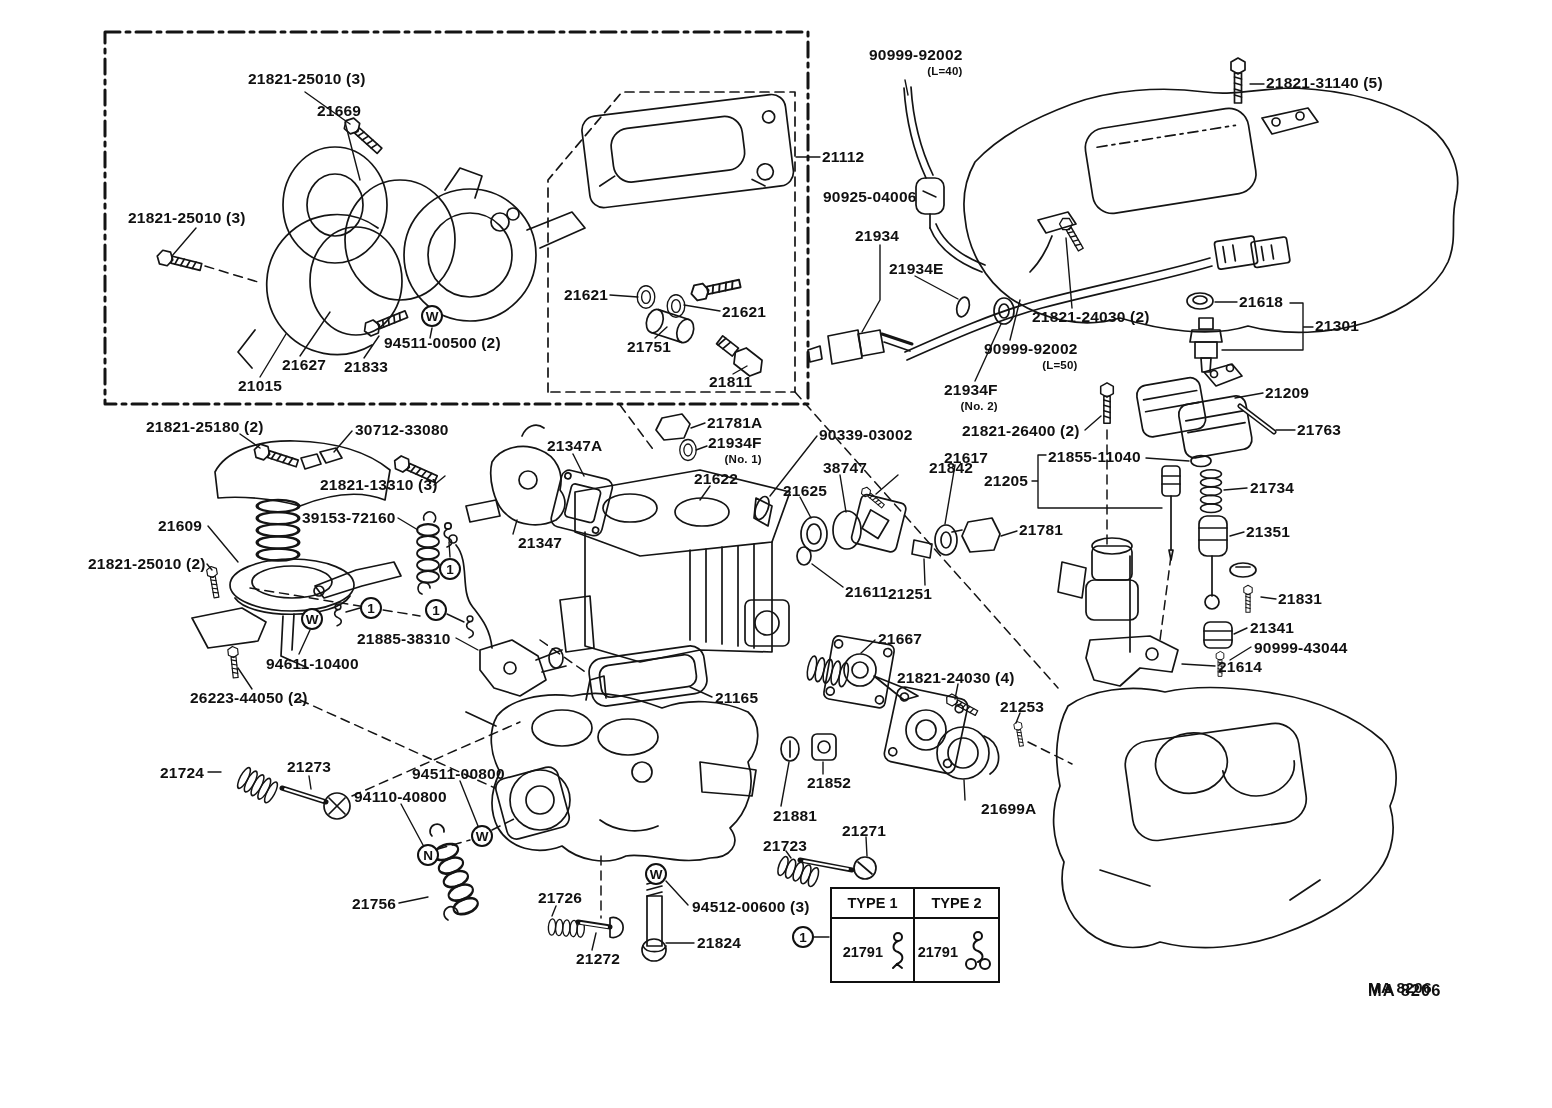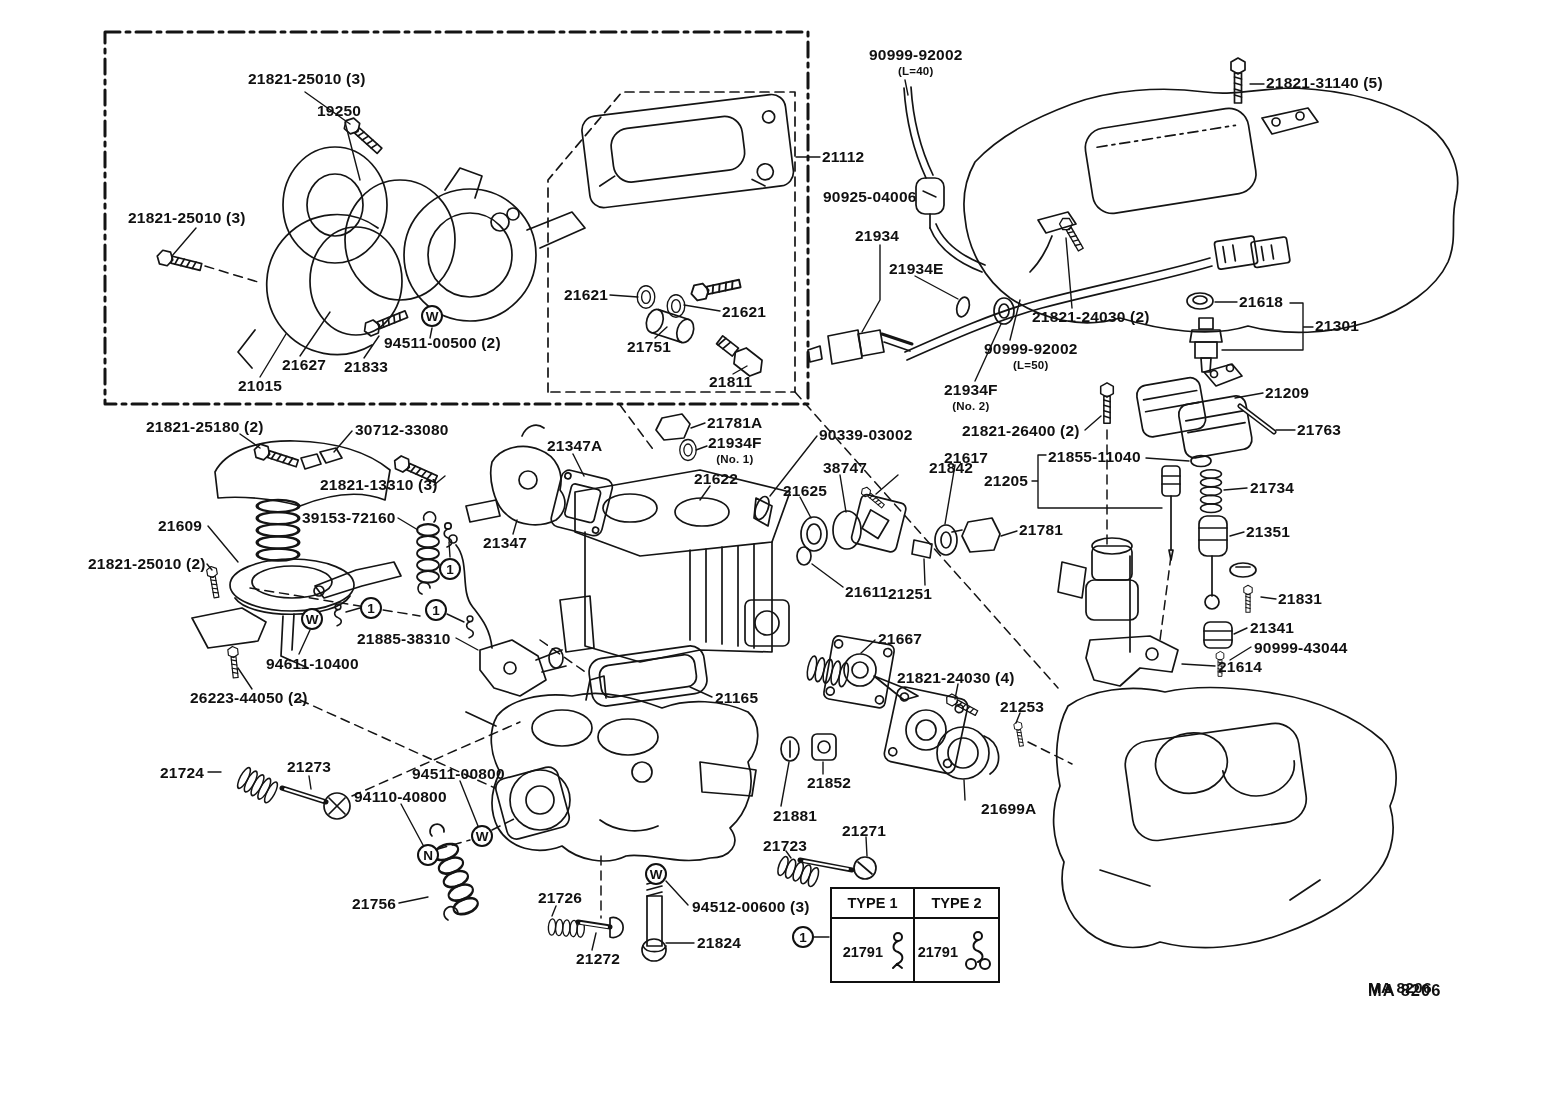--- a/index.html
+++ b/index.html
@@ -6,21 +6,21 @@
   .stage{
     position:relative;width:1552px;height:1108px;background:#ffffff;
     font-family:"Liberation Sans", sans-serif;overflow:hidden;
     margin:0 auto;
   }
   svg.art{position:absolute;left:0;top:0;}
   .plabel{
     position:absolute;font-weight:700;font-size:15.5px;line-height:14px;
     letter-spacing:.2px;color:#101010;white-space:nowrap;text-align:center;
   }
-  .plabel .sub{display:block;font-size:11.5px;font-weight:700;margin-top:2px;}
+  .plabel .sub{display:block;font-size:11.5px;font-weight:700;margin-top:2px;text-align:right;}
   .callout{
     position:absolute;width:22px;height:22px;border:2.2px solid #101010;border-radius:50%;
     display:flex;align-items:center;justify-content:center;
     font-weight:700;font-size:13.5px;color:#101010;background:#fff;box-sizing:border-box;
   }
   .legend{
     position:absolute;left:830px;top:887px;width:170px;height:96px;
     border:2.5px solid #101010;display:grid;grid-template-columns:1fr 1fr;
     grid-template-rows:30px 1fr;box-sizing:border-box;background:#fff;
   }
@@ -497,21 +497,21 @@
       <line x1="438" y1="849" x2="470" y2="840"></line>
       <line x1="492" y1="830" x2="516" y2="818"></line>
       <line x1="1028" y1="742" x2="1072" y2="764"></line>
       <line x1="250" y1="588" x2="420" y2="616"></line>
       <line x1="540" y1="640" x2="588" y2="674"></line>
     </g>
   </svg>
 
   <div id="labels">
       <div class="plabel" style="left: 248px; top: 72px;">21821-25010 (3)</div>
-      <div class="plabel" style="left: 317px; top: 104px;">19250</div>
+      <div class="plabel" style="left: 317px; top: 104px;">21669</div>
       <div class="plabel" style="left: 128px; top: 211px;">21821-25010 (3)</div>
       <div class="plabel" style="left: 384px; top: 336px;">94511-00500 (2)</div>
       <div class="plabel" style="left: 282px; top: 358px;">21627</div>
       <div class="plabel" style="left: 344px; top: 360px;">21833</div>
       <div class="plabel" style="left: 238px; top: 379px;">21015</div>
       <div class="plabel" style="left: 564px; top: 288px;">21621</div>
       <div class="plabel" style="left: 722px; top: 305px;">21621</div>
       <div class="plabel" style="left: 627px; top: 340px;">21751</div>
       <div class="plabel" style="left: 709px; top: 375px;">21811</div>
       <div class="plabel" style="left: 822px; top: 150px;">21112</div>
@@ -533,21 +533,21 @@
       <div class="plabel" style="left: 1250px; top: 481px;">21734</div>
       <div class="plabel" style="left: 1246px; top: 525px;">21351</div>
       <div class="plabel" style="left: 1278px; top: 592px;">21831</div>
       <div class="plabel" style="left: 1250px; top: 621px;">21341</div>
       <div class="plabel" style="left: 1254px; top: 641px;">90999-43044</div>
       <div class="plabel" style="left: 1218px; top: 660px;">21614</div>
       <div class="plabel" style="left: 146px; top: 420px;">21821-25180 (2)</div>
       <div class="plabel" style="left: 355px; top: 423px;">30712-33080</div>
       <div class="plabel" style="left: 320px; top: 478px;">21821-13310 (3)</div>
       <div class="plabel" style="left: 547px; top: 439px;">21347A</div>
-      <div class="plabel" style="left: 483px; top: 536px;">21347</div>
+      <div class="plabel" style="left: 518px; top: 536px;">21347</div>
       <div class="plabel" style="left: 158px; top: 519px;">21609</div>
       <div class="plabel" style="left: 302px; top: 511px;">39153-72160</div>
       <div class="plabel" style="left: 88px; top: 557px;">21821-25010 (2)</div>
       <div class="plabel" style="left: 357px; top: 632px;">21885-38310</div>
       <div class="plabel" style="left: 266px; top: 657px;">94611-10400</div>
       <div class="plabel" style="left: 190px; top: 691px;">26223-44050 (2)</div>
       <div class="plabel" style="left: 707px; top: 416px;">21781A</div>
       <div class="plabel" style="left: 708px; top: 436px;">21934F<span class="sub">(No. 1)</span></div>
       <div class="plabel" style="left: 819px; top: 428px;">90339-03002</div>
       <div class="plabel" style="left: 694px; top: 472px;">21622</div>

